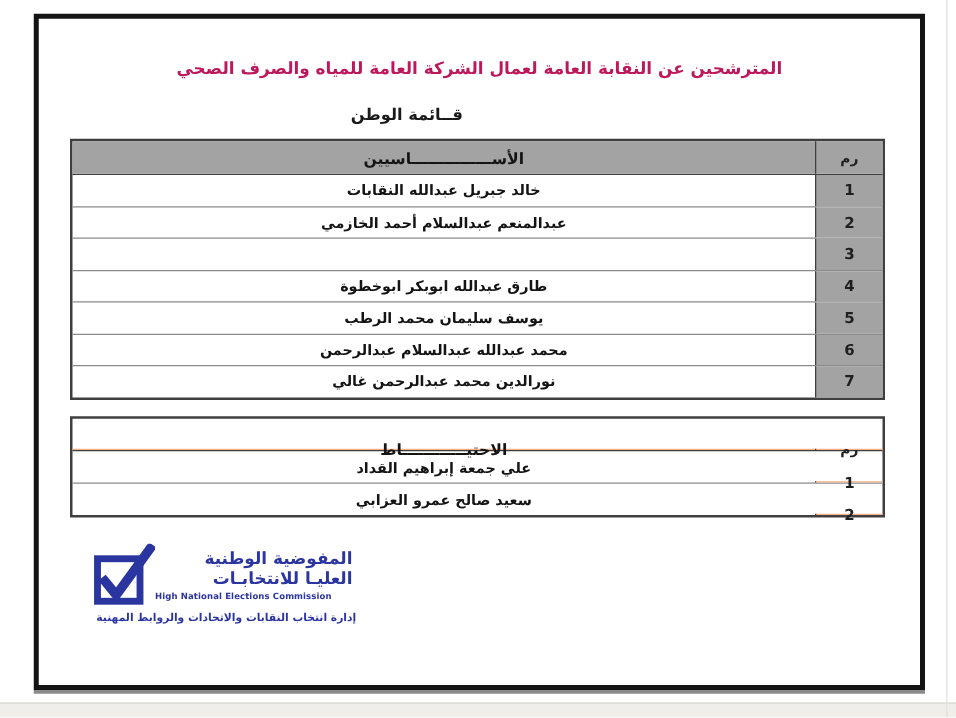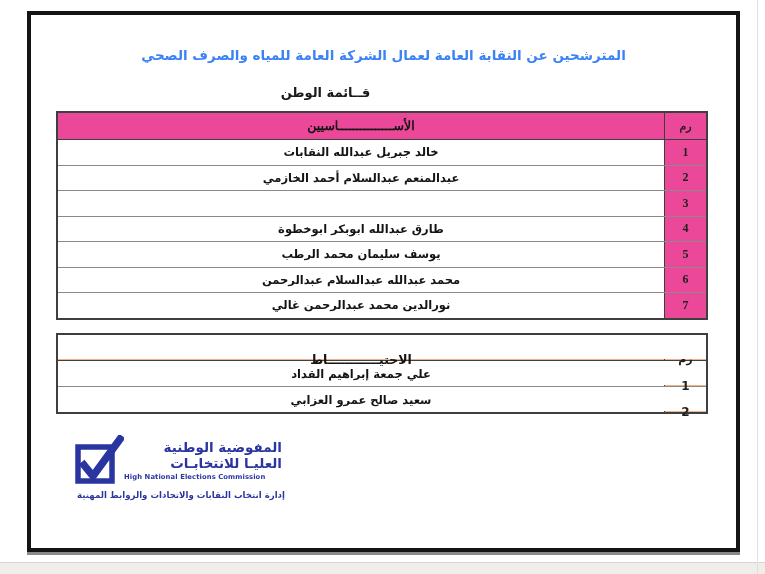--- a/index.html
+++ b/index.html
@@ -17,39 +17,39 @@
   .page-frame{
     position:absolute;left:27px;top:11px;width:713px;height:541px;
     box-sizing:border-box;border:4px solid #141414;background:#ffffff;
   }
   .page-frame::after{ 
     content:"";position:absolute;left:-4px;right:-4px;bottom:-7px;height:3px;background:#2a2a2a;opacity:.55;
   }
 
   .doc-title{
     position:absolute;left:27px;top:47px;width:713px;text-align:center;
-    direction:rtl;font-size:13.5px;font-weight:bold;color:#3b82f6;letter-spacing:.2px;
+    direction:rtl;font-size:13.5px;font-weight:bold;color:#be185d;letter-spacing:.2px;
   }
   .doc-subtitle{
     position:absolute;left:27px;top:85px;width:597px;text-align:center;
     direction:rtl;font-size:13px;font-weight:bold;color:#1a1a1a;
   }
 
   
   .tbl{
     position:absolute;left:56px;width:652px;direction:rtl;
     box-sizing:border-box;border:2px solid #3f3f3f;background:#ffffff;
   }
   .tbl .row{display:flex;border-bottom:1px solid #8a8a8a;}
   .tbl .row:last-child{border-bottom:none;}
   .tbl .row.hdr{border-bottom:1px solid #3f3f3f;}
   .cell{display:flex;align-items:center;justify-content:center;box-sizing:border-box;}
-  .cell.num{width:42px;border-left:1px solid #3f3f3f;font-size:12px;font-weight:bold;color:#1f1f1f;}
+  .cell.num{width:54px;border-left:1px solid #3f3f3f;font-size:12px;font-weight:bold;color:#1f1f1f;}
   .cell.name{flex:1;font-size:11.5px;font-weight:bold;color:#141414;}
-  .blue{background:#ec4899;font-family:Liberation Serif, serif;}
+  .blue{background:#a3a3a3;}
   .orange{background:#F4B183;margin-top:24px;}
 
   .tbl.t1{top:111px;}
   .tbl.t1 .row{height:24.5px;}
   .tbl.t1 .row.hdr{height:26px;}
   .tbl.t2{top:333px;}
   .tbl.t2 .row{height:25px;}
   .tbl .row.hdr .cell.name{font-size:12.5px;}
   .tbl .row.hdr .cell.num{font-size:11px;}
 

